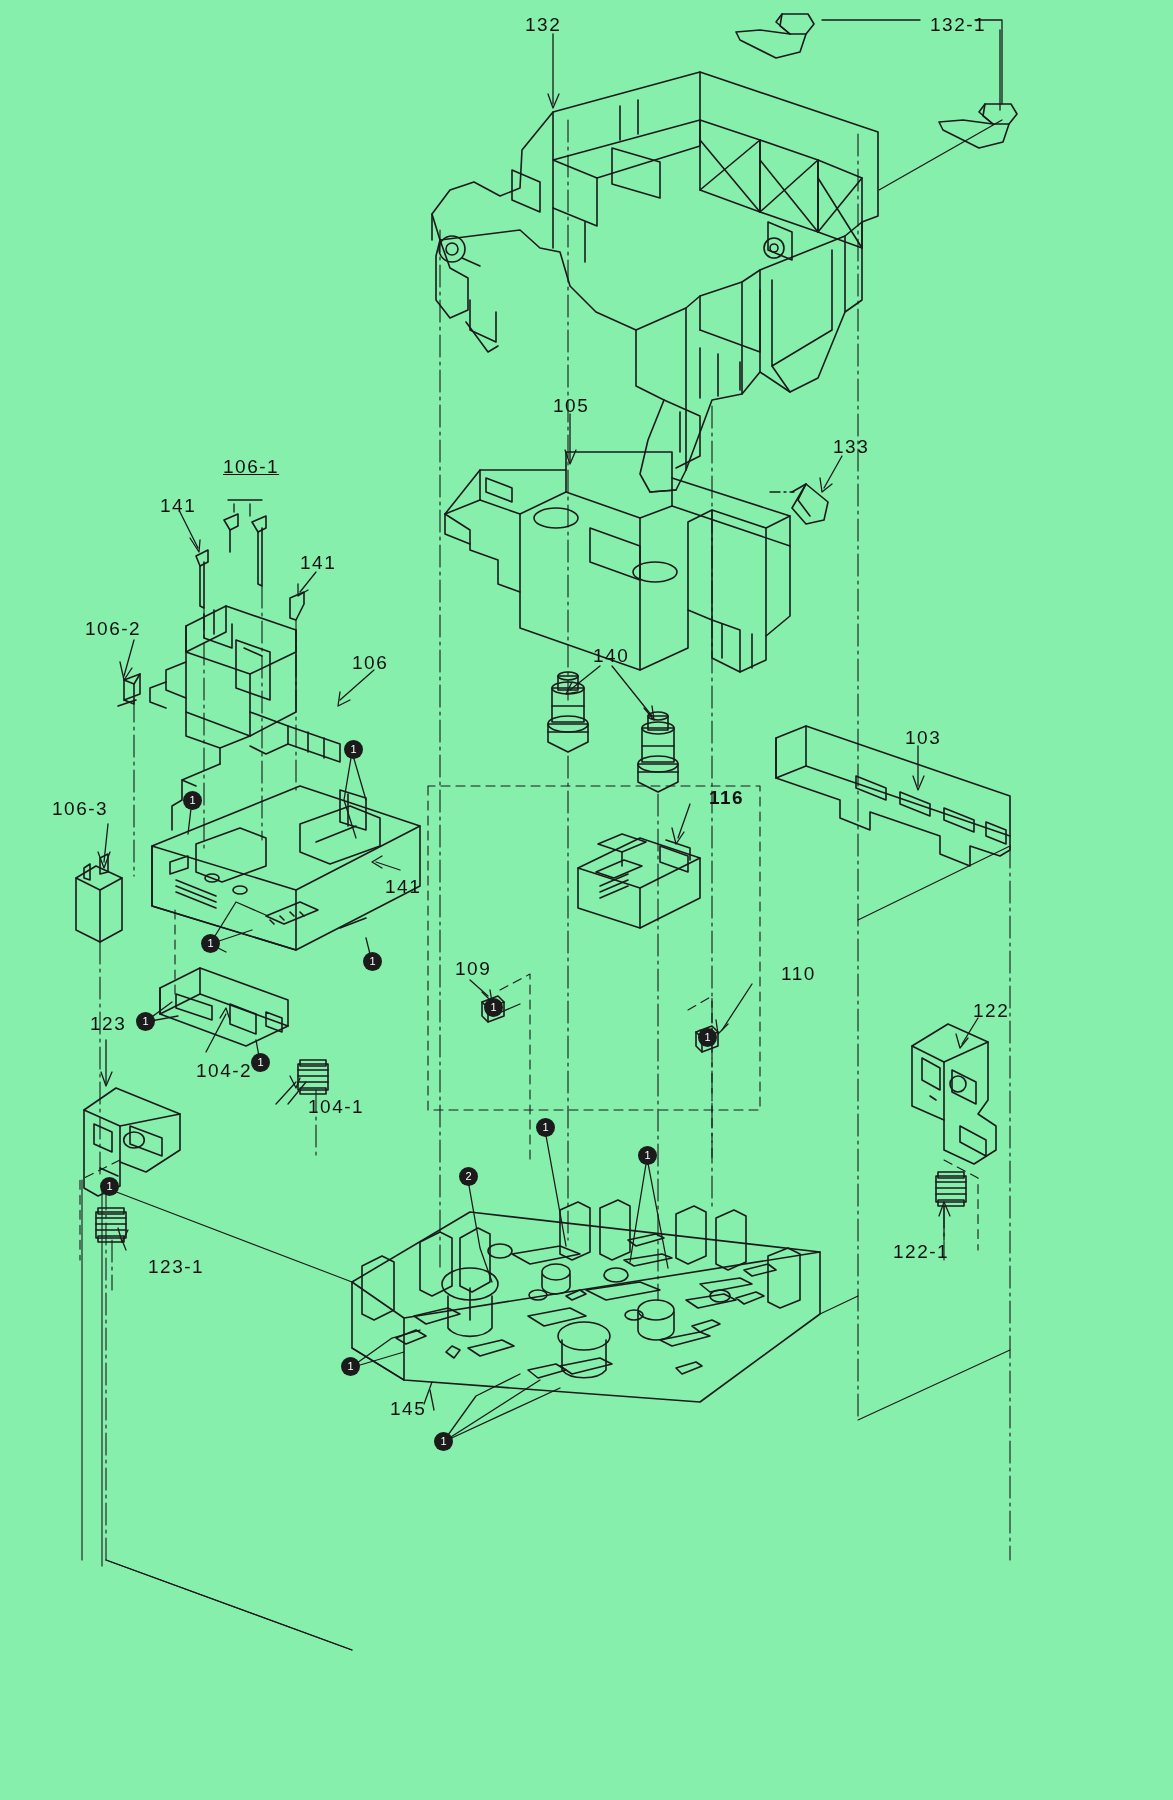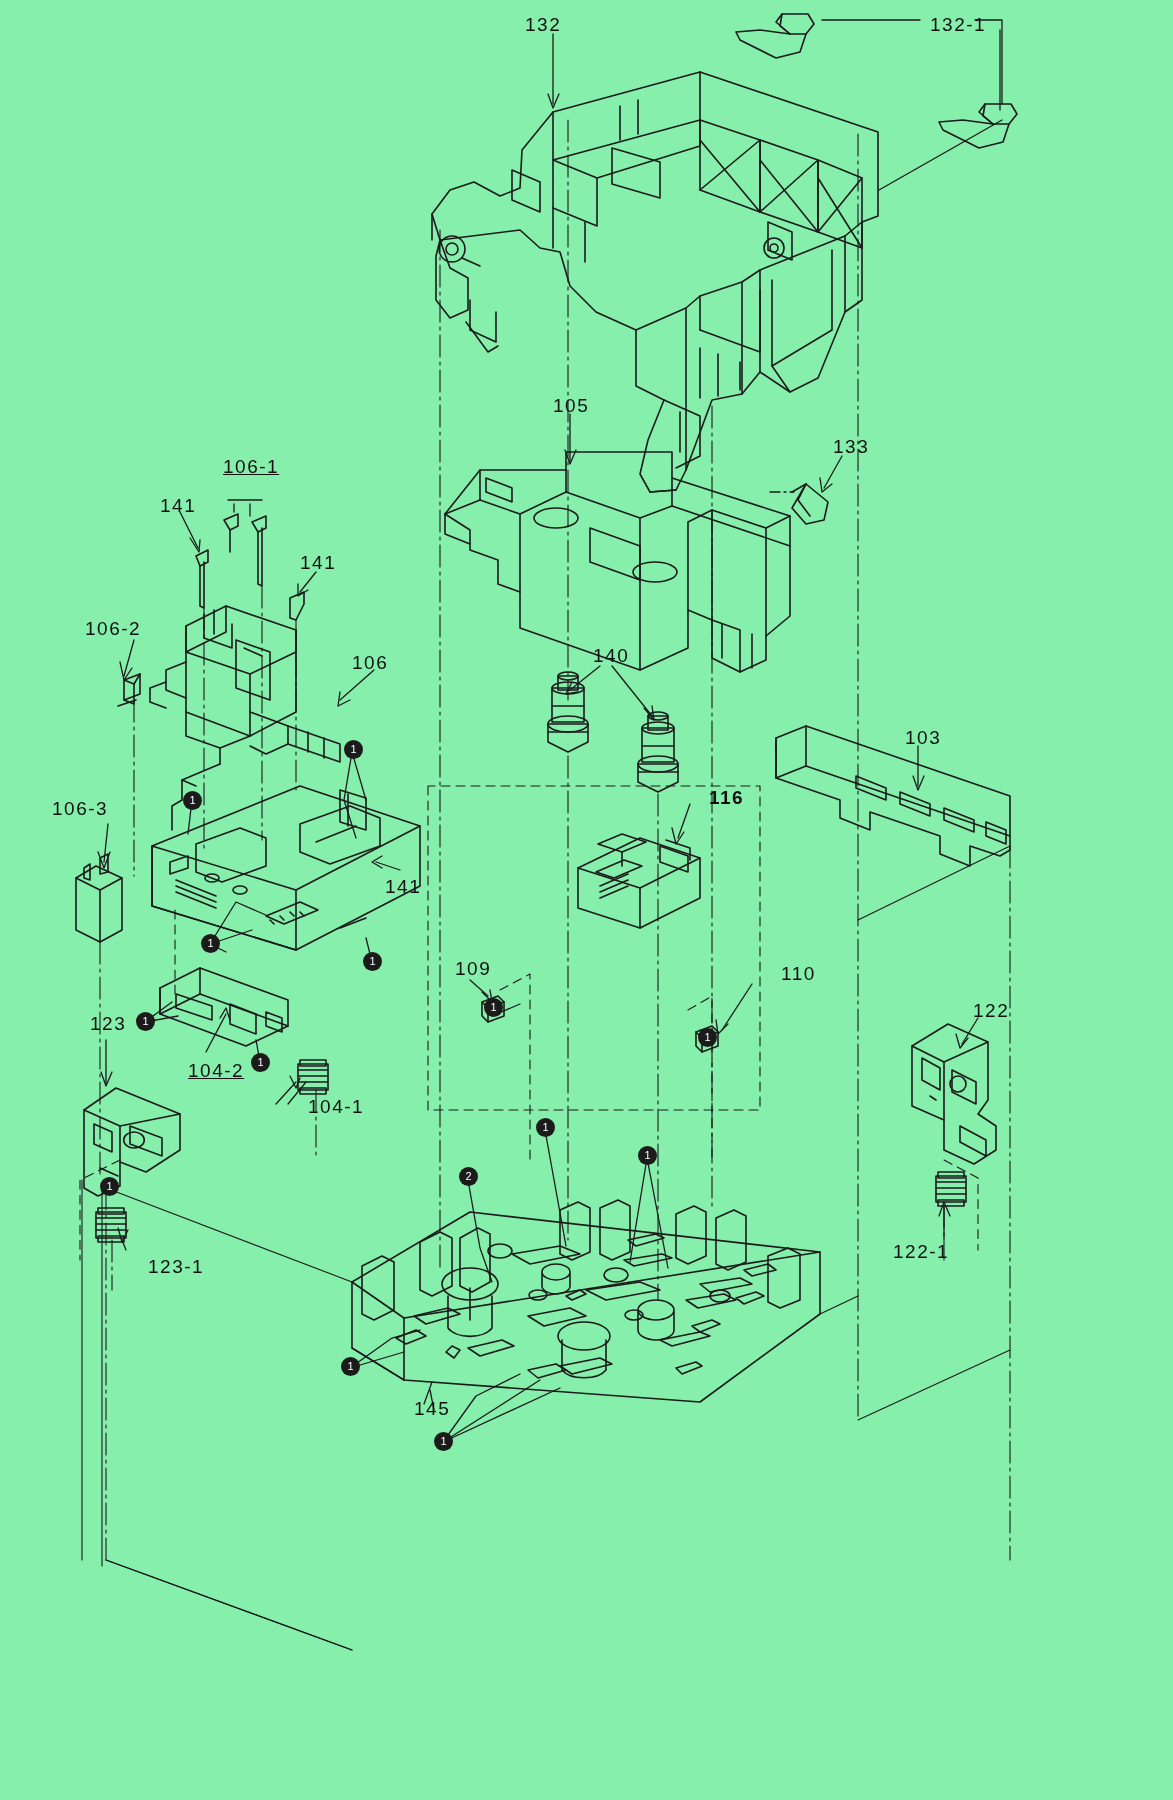--- a/index.html
+++ b/index.html
@@ -523,25 +523,25 @@
   <div class="callout" style="left:352px; top:652px;text-align:right;">106</div>
   <div class="callout" style="left:593px; top:645px;">140</div>
   <div class="callout" style="left:905px; top:727px;">103</div>
   <div class="callout" style="left:709px; top:787px;font-weight:bold;">116</div>
   <div class="callout" style="left:52px;  top:798px;">106-3</div>
   <div class="callout" style="left:385px; top:876px;">141</div>
   <div class="callout" style="left:455px; top:958px;">109</div>
   <div class="callout" style="left:743px; top:963px;margin-left:38px;">110</div>
   <div class="callout" style="left:973px; top:1000px;">122</div>
   <div class="callout" style="left:90px;  top:1013px;">123</div>
-  <div class="callout" style="left:188px; top:1060px;text-decoration:underline;">104-2</div>
+  <div class="callout" style="left:196px; top:1060px;">104-2</div>
   <div class="callout" style="left:308px; top:1096px;">104-1</div>
   <div class="callout" style="left:893px; top:1241px;">122-1</div>
   <div class="callout" style="left:104px; top:1256px;padding-left:44px;">123-1</div>
-  <div class="callout" style="left:390px; top:1398px;margin-left:24px;">145</div>
+  <div class="callout" style="left:390px; top:1398px;">145</div>
 
   <div class="bubble" style="left:344px; top:740px;">1</div>
   <div class="bubble" style="left:183px; top:791px;">1</div>
   <div class="bubble" style="left:201px; top:934px;">1</div>
   <div class="bubble" style="left:363px; top:952px;">1</div>
   <div class="bubble" style="left:136px; top:1012px;">1</div>
   <div class="bubble" style="left:251px; top:1053px;">1</div>
   <div class="bubble" style="left:484px; top:998px;">1</div>
   <div class="bubble" style="left:698px; top:1028px;">1</div>
   <div class="bubble" style="left:536px; top:1118px;">1</div>

